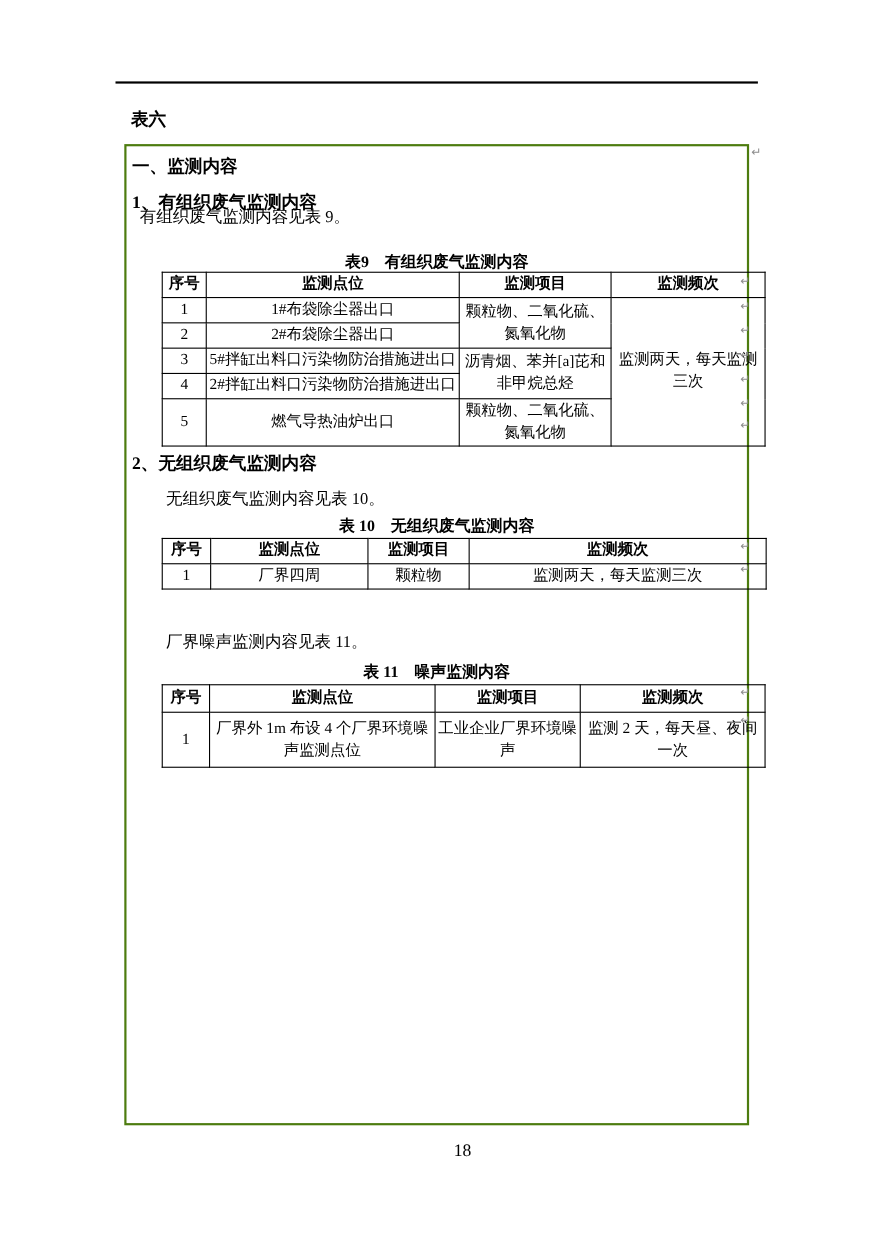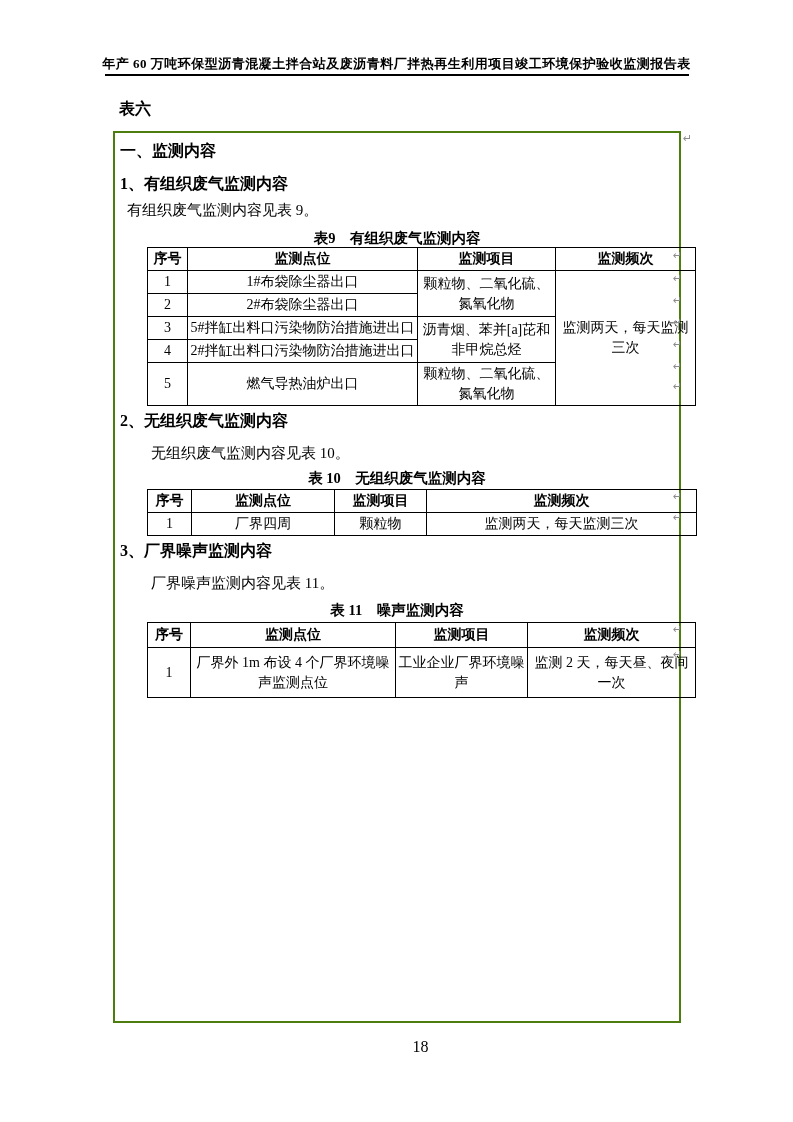--- a/index.html
+++ b/index.html
@@ -43,31 +43,30 @@
   .pm {
     position:absolute; color:#8c8c8c; font-size:11px; line-height:11px;
     font-family:"DejaVu Sans",sans-serif;
   }
 </style>
 </head>
 <body>
 
 <div class="page">
 
-  <div class="doc-header">年产 60 万吨环保型沥青混凝土拌合站及废沥青料厂拌热再生利用项目竣工环境保护验收监测报告表</div>
   <div class="header-rule"></div>
 
   <div class="table-six-label">表六</div>
 
   <div class="content-box">
 
     <div class="cb-item heading" style="top:8px;">一、监测内容</div>
 
     <div class="cb-item heading" style="top:41px;">1、有组织废气监测内容</div>
-    <div class="cb-item intro" style="top:68px;padding-left:12px;">有组织废气监测内容见表 9。</div>
+    <div class="cb-item intro" style="top:55px;padding-left:12px;">有组织废气监测内容见表 9。</div>
     <div class="cb-item caption" style="top:96px;">表9　有组织废气监测内容</div>
 
     <table class="t" style="top:114px; left:8px; width:548px;">
       <colgroup>
           <col style="width:40px">
           <col style="width:230px">
           <col style="width:138px">
           <col style="width:140px">
         </colgroup>
       <tbody>
@@ -124,21 +123,20 @@
       </tr>
       <tr style="height:21px;">
         <td>1</td>
         <td>厂界四周</td>
         <td>颗粒物</td>
         <td>监测两天，每天监测三次</td>
       </tr>
     </tbody>
       </table>
 
-    <div class="cb-item heading" style="top:408px;">3、厂界噪声监测内容</div>
     <div class="cb-item intro" style="top:441px;">厂界噪声监测内容见表 11。</div>
     <div class="cb-item caption" style="top:468px;">表 11　噪声监测内容</div>
 
     <table class="t" style="top:489px; left:8px; width:548px;">
       <colgroup>
           <col style="width:43px">
           <col style="width:205px">
           <col style="width:132px">
           <col style="width:168px">
         </colgroup>

